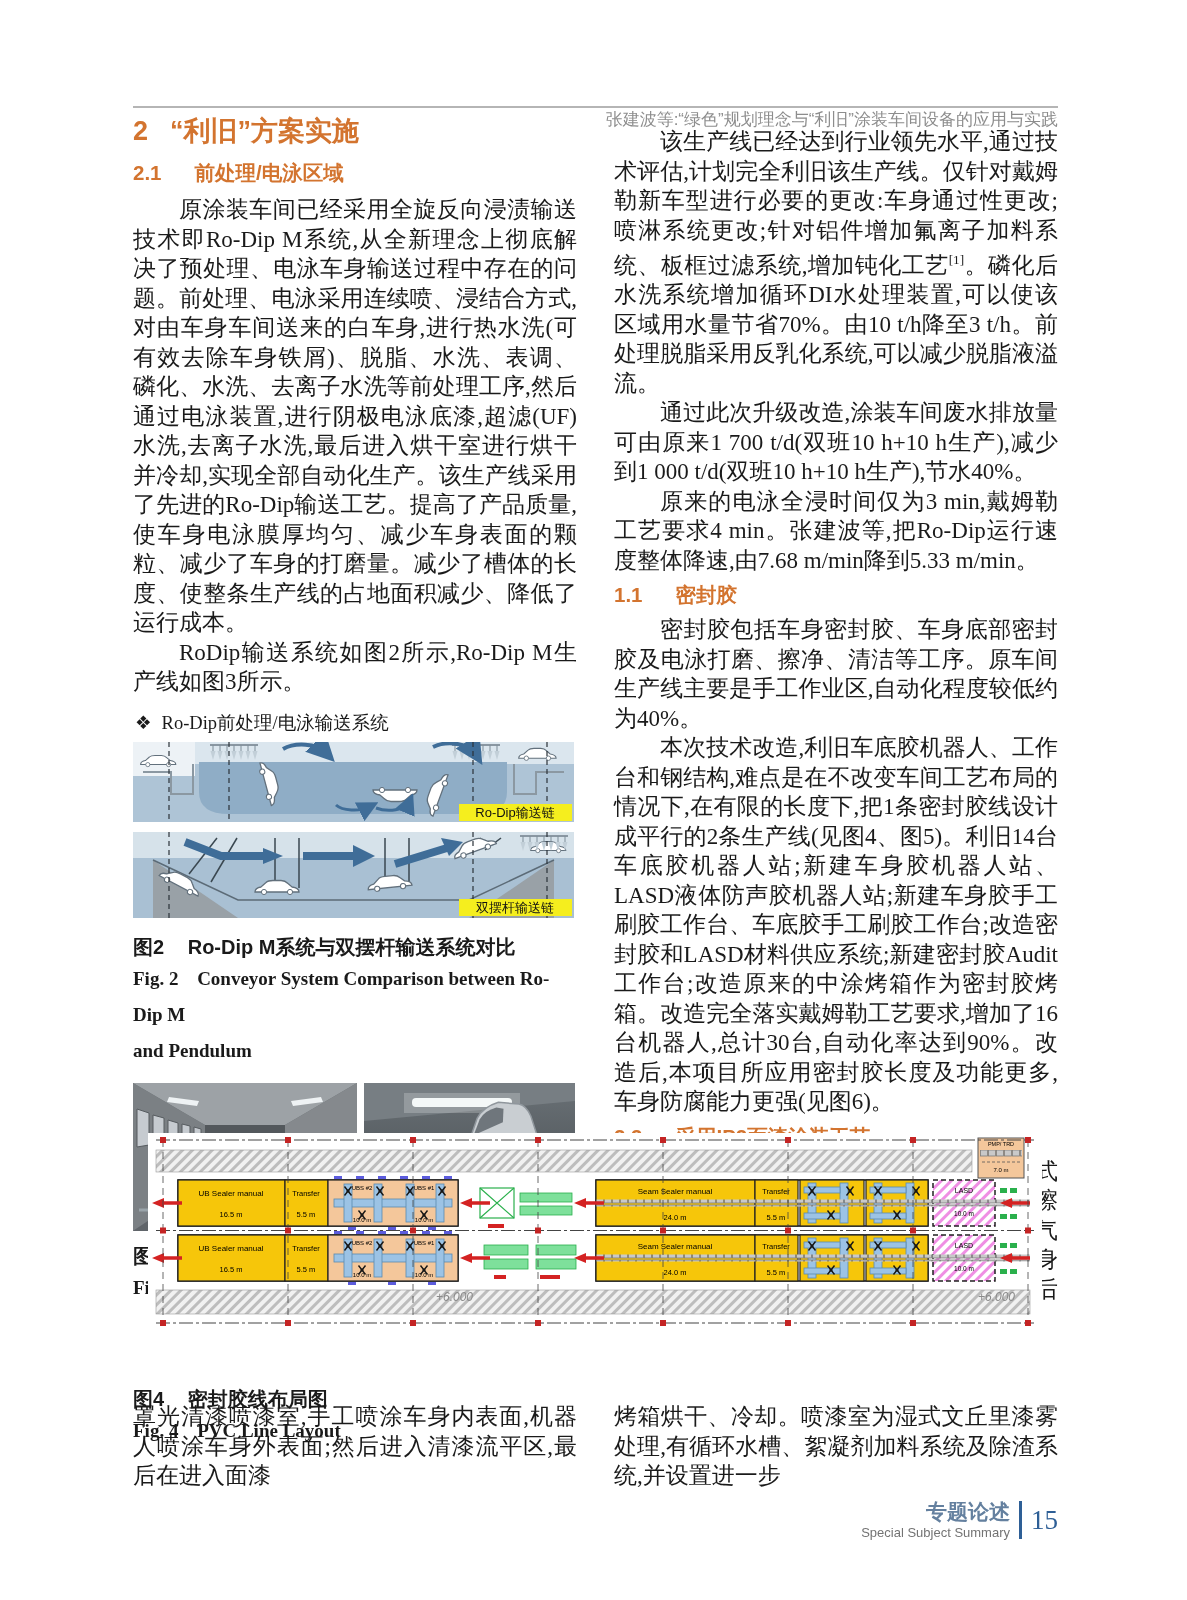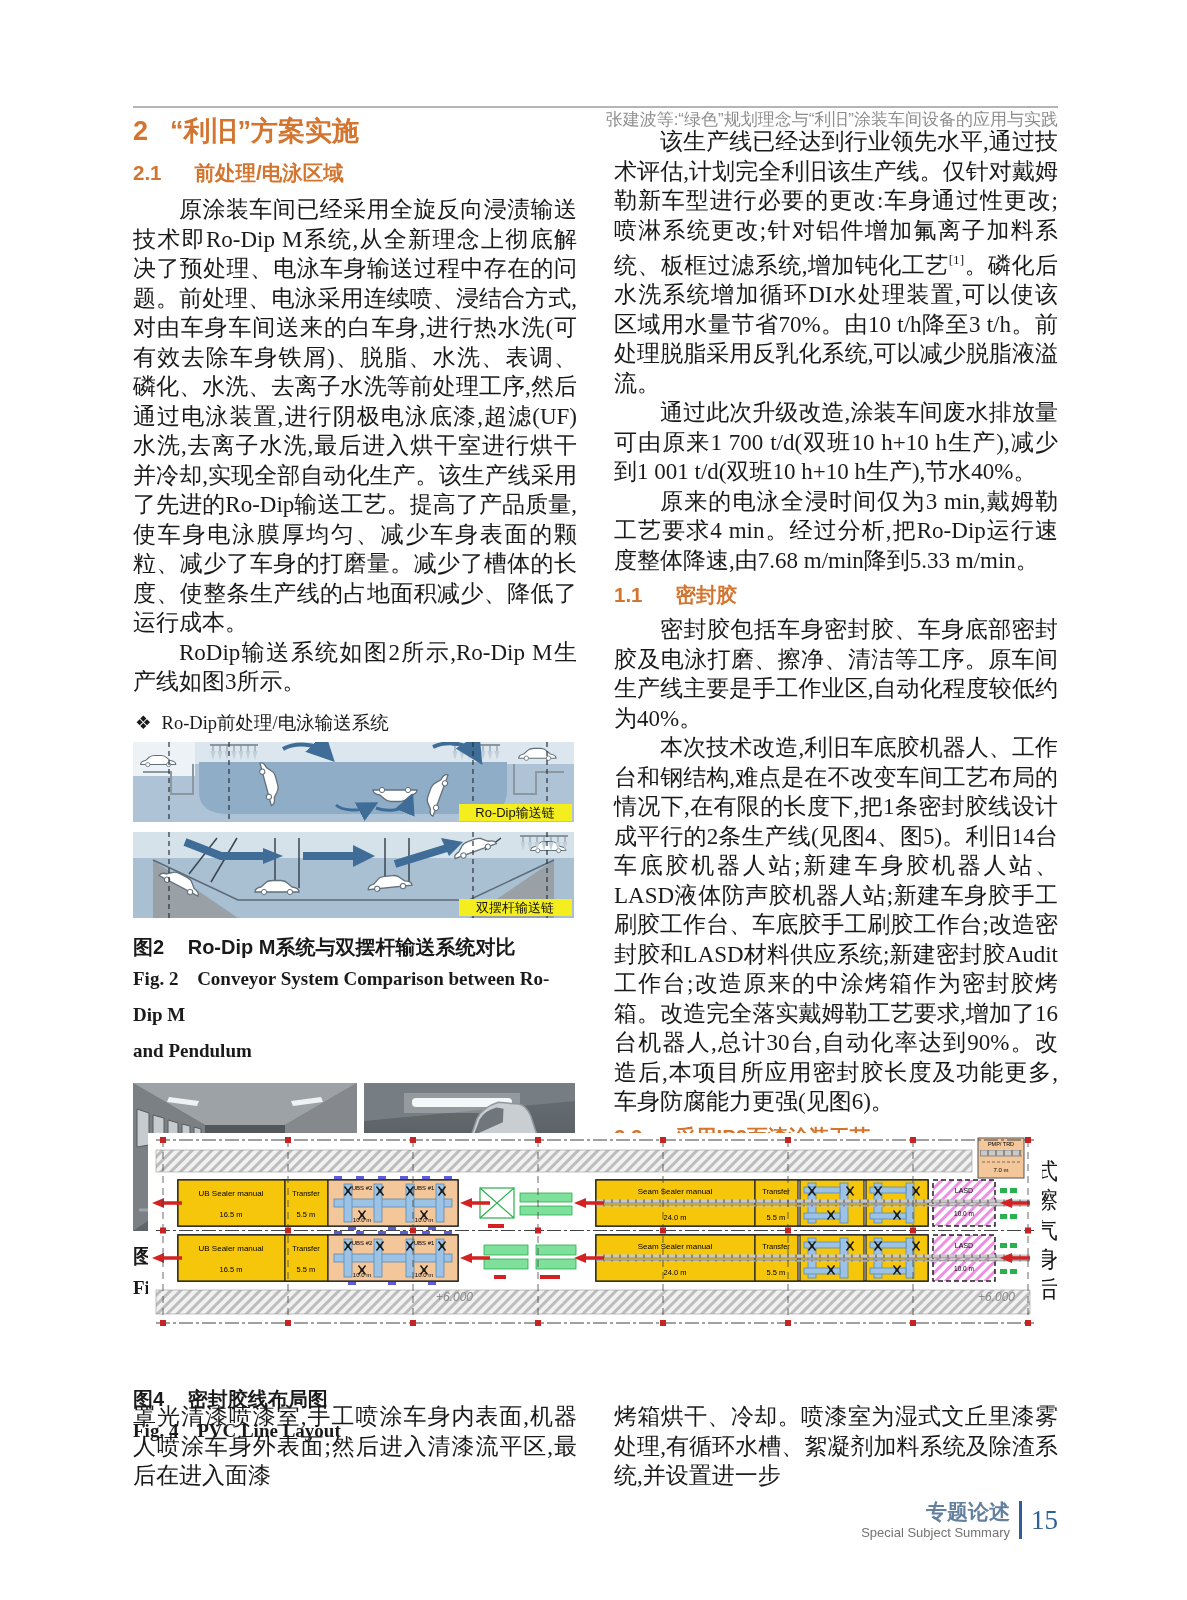--- a/index.html
+++ b/index.html
@@ -239,22 +239,22 @@
       <span>Ro-Dip M生产线示意图</span>
     </div>
     <div class="capen">
       <span>Fig. 3</span><span class="sep"></span>
       <span>Ro-Dip M Production Line</span>
     </div>
   </div>
 
   <div class="col col-right">
     <p class="body indent"><span>该生产线已经达到行业领先水平,通过技术评估,计划完全利旧该生产线。仅针对戴姆勒新车型进行必要的更改:车身通过性更改;喷淋系统更改;针对铝件增加氟离子加料系统、板框过滤系统,增加钝化工艺</span><sup class="fnote">[1]</sup><span>。磷化后水洗系统增加循环DI水处理装置,可以使该区域用水量节省70%。由10 t/h降至3 t/h。前处理脱脂采用反乳化系统,可以减少脱脂液溢流。</span></p>
-    <p class="body indent">通过此次升级改造,涂装车间废水排放量可由原来1 700 t/d(双班10 h+10 h生产),减少到1 001 t/d(双班10 h+10 h生产),节水40%。</p>
-    <p class="body indent">原来的电泳全浸时间仅为3 min,戴姆勒工艺要求4 min。经过分析,把Ro-Dip运行速度整体降速,由7.68 m/min降到5.33 m/min。</p>
+    <p class="body indent">通过此次升级改造,涂装车间废水排放量可由原来1 700 t/d(双班10 h+10 h生产),减少到1 000 t/d(双班10 h+10 h生产),节水40%。</p>
+    <p class="body indent">原来的电泳全浸时间仅为3 min,戴姆勒工艺要求4 min。张建波等,把Ro-Dip运行速度整体降速,由7.68 m/min降到5.33 m/min。</p>
     <div class="h3row">
       <span>1.1</span>
       <span>密封胶</span>
     </div>
     <p class="body indent">密封胶包括车身密封胶、车身底部密封胶及电泳打磨、擦净、清洁等工序。原车间生产线主要是手工作业区,自动化程度较低约为40%。</p>
     <p class="body indent">本次技术改造,利旧车底胶机器人、工作台和钢结构,难点是在不改变车间工艺布局的情况下,在有限的长度下,把1条密封胶线设计成平行的2条生产线(见图4、图5)。利旧14台车底胶机器人站;新建车身胶机器人站、LASD液体防声胶机器人站;新建车身胶手工刷胶工作台、车底胶手工刷胶工作台;改造密封胶和LASD材料供应系统;新建密封胶Audit工作台;改造原来的中涂烤箱作为密封胶烤箱。改造完全落实戴姆勒工艺要求,增加了16台机器人,总计30台,自动化率达到90%。改造后,本项目所应用密封胶长度及功能更多,车身防腐能力更强(见图6)。</p>
     <div class="h3row">
       <span>2.3</span>
       <span>采用IP2面漆涂装工艺</span>
     </div>

